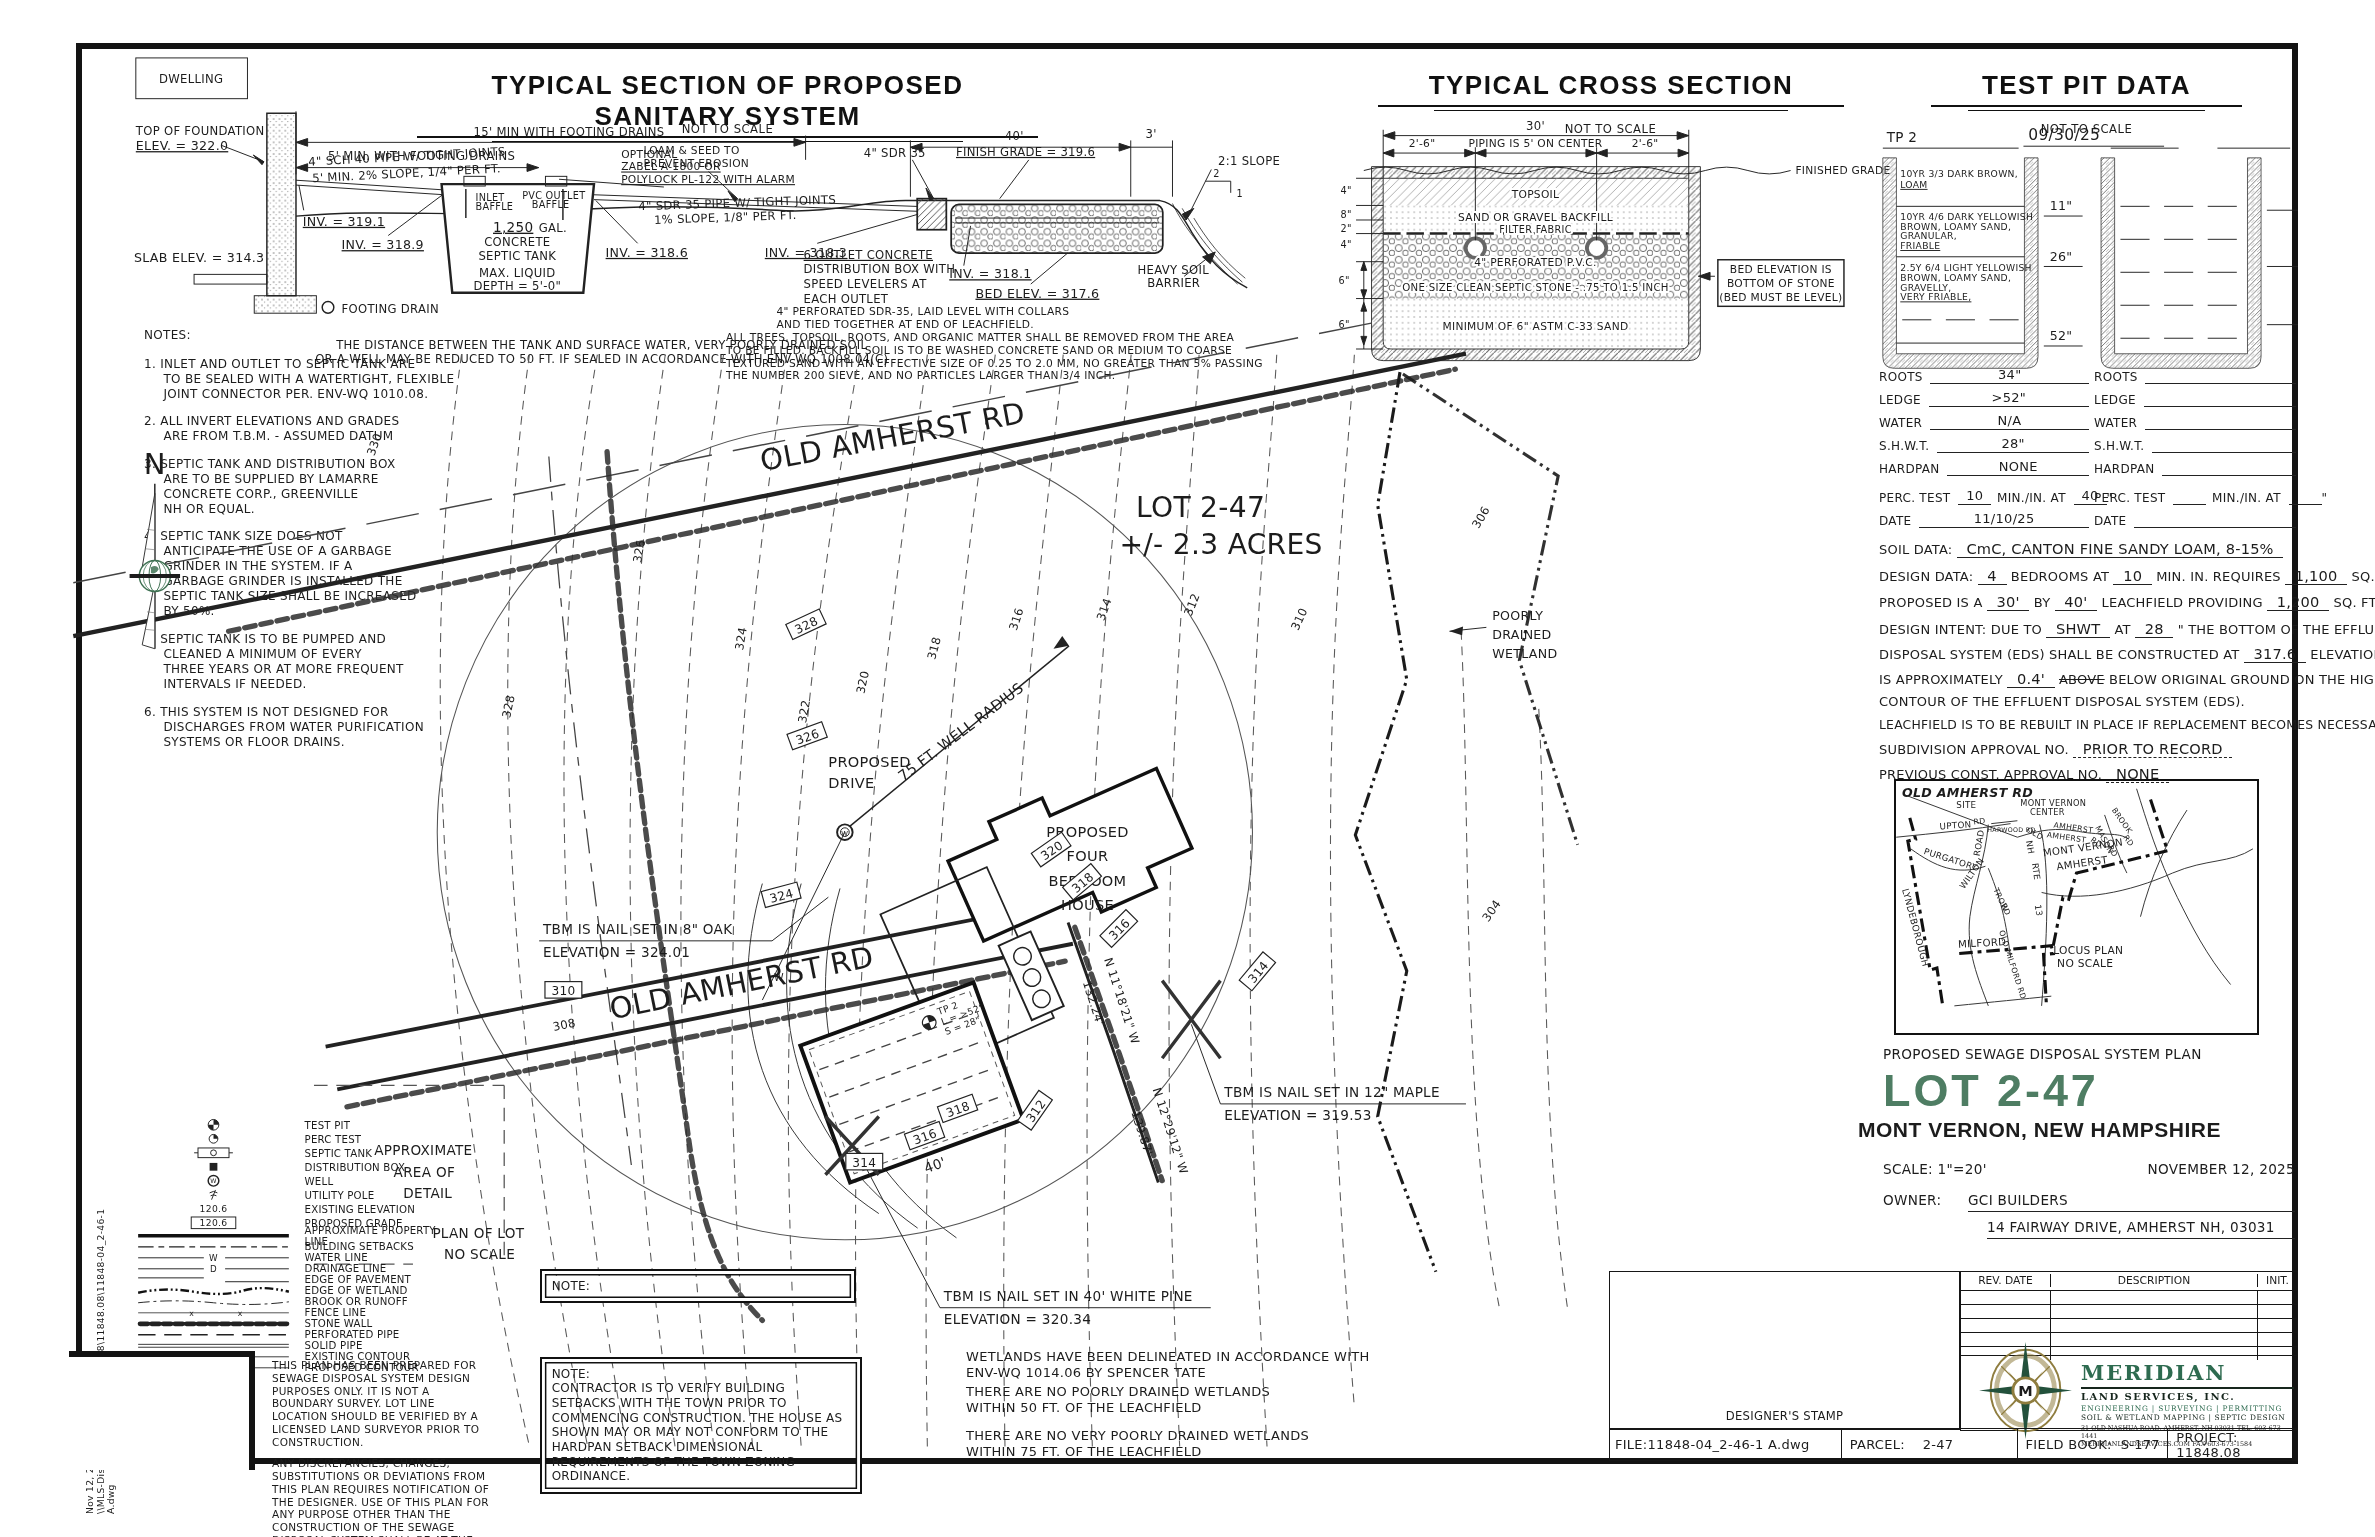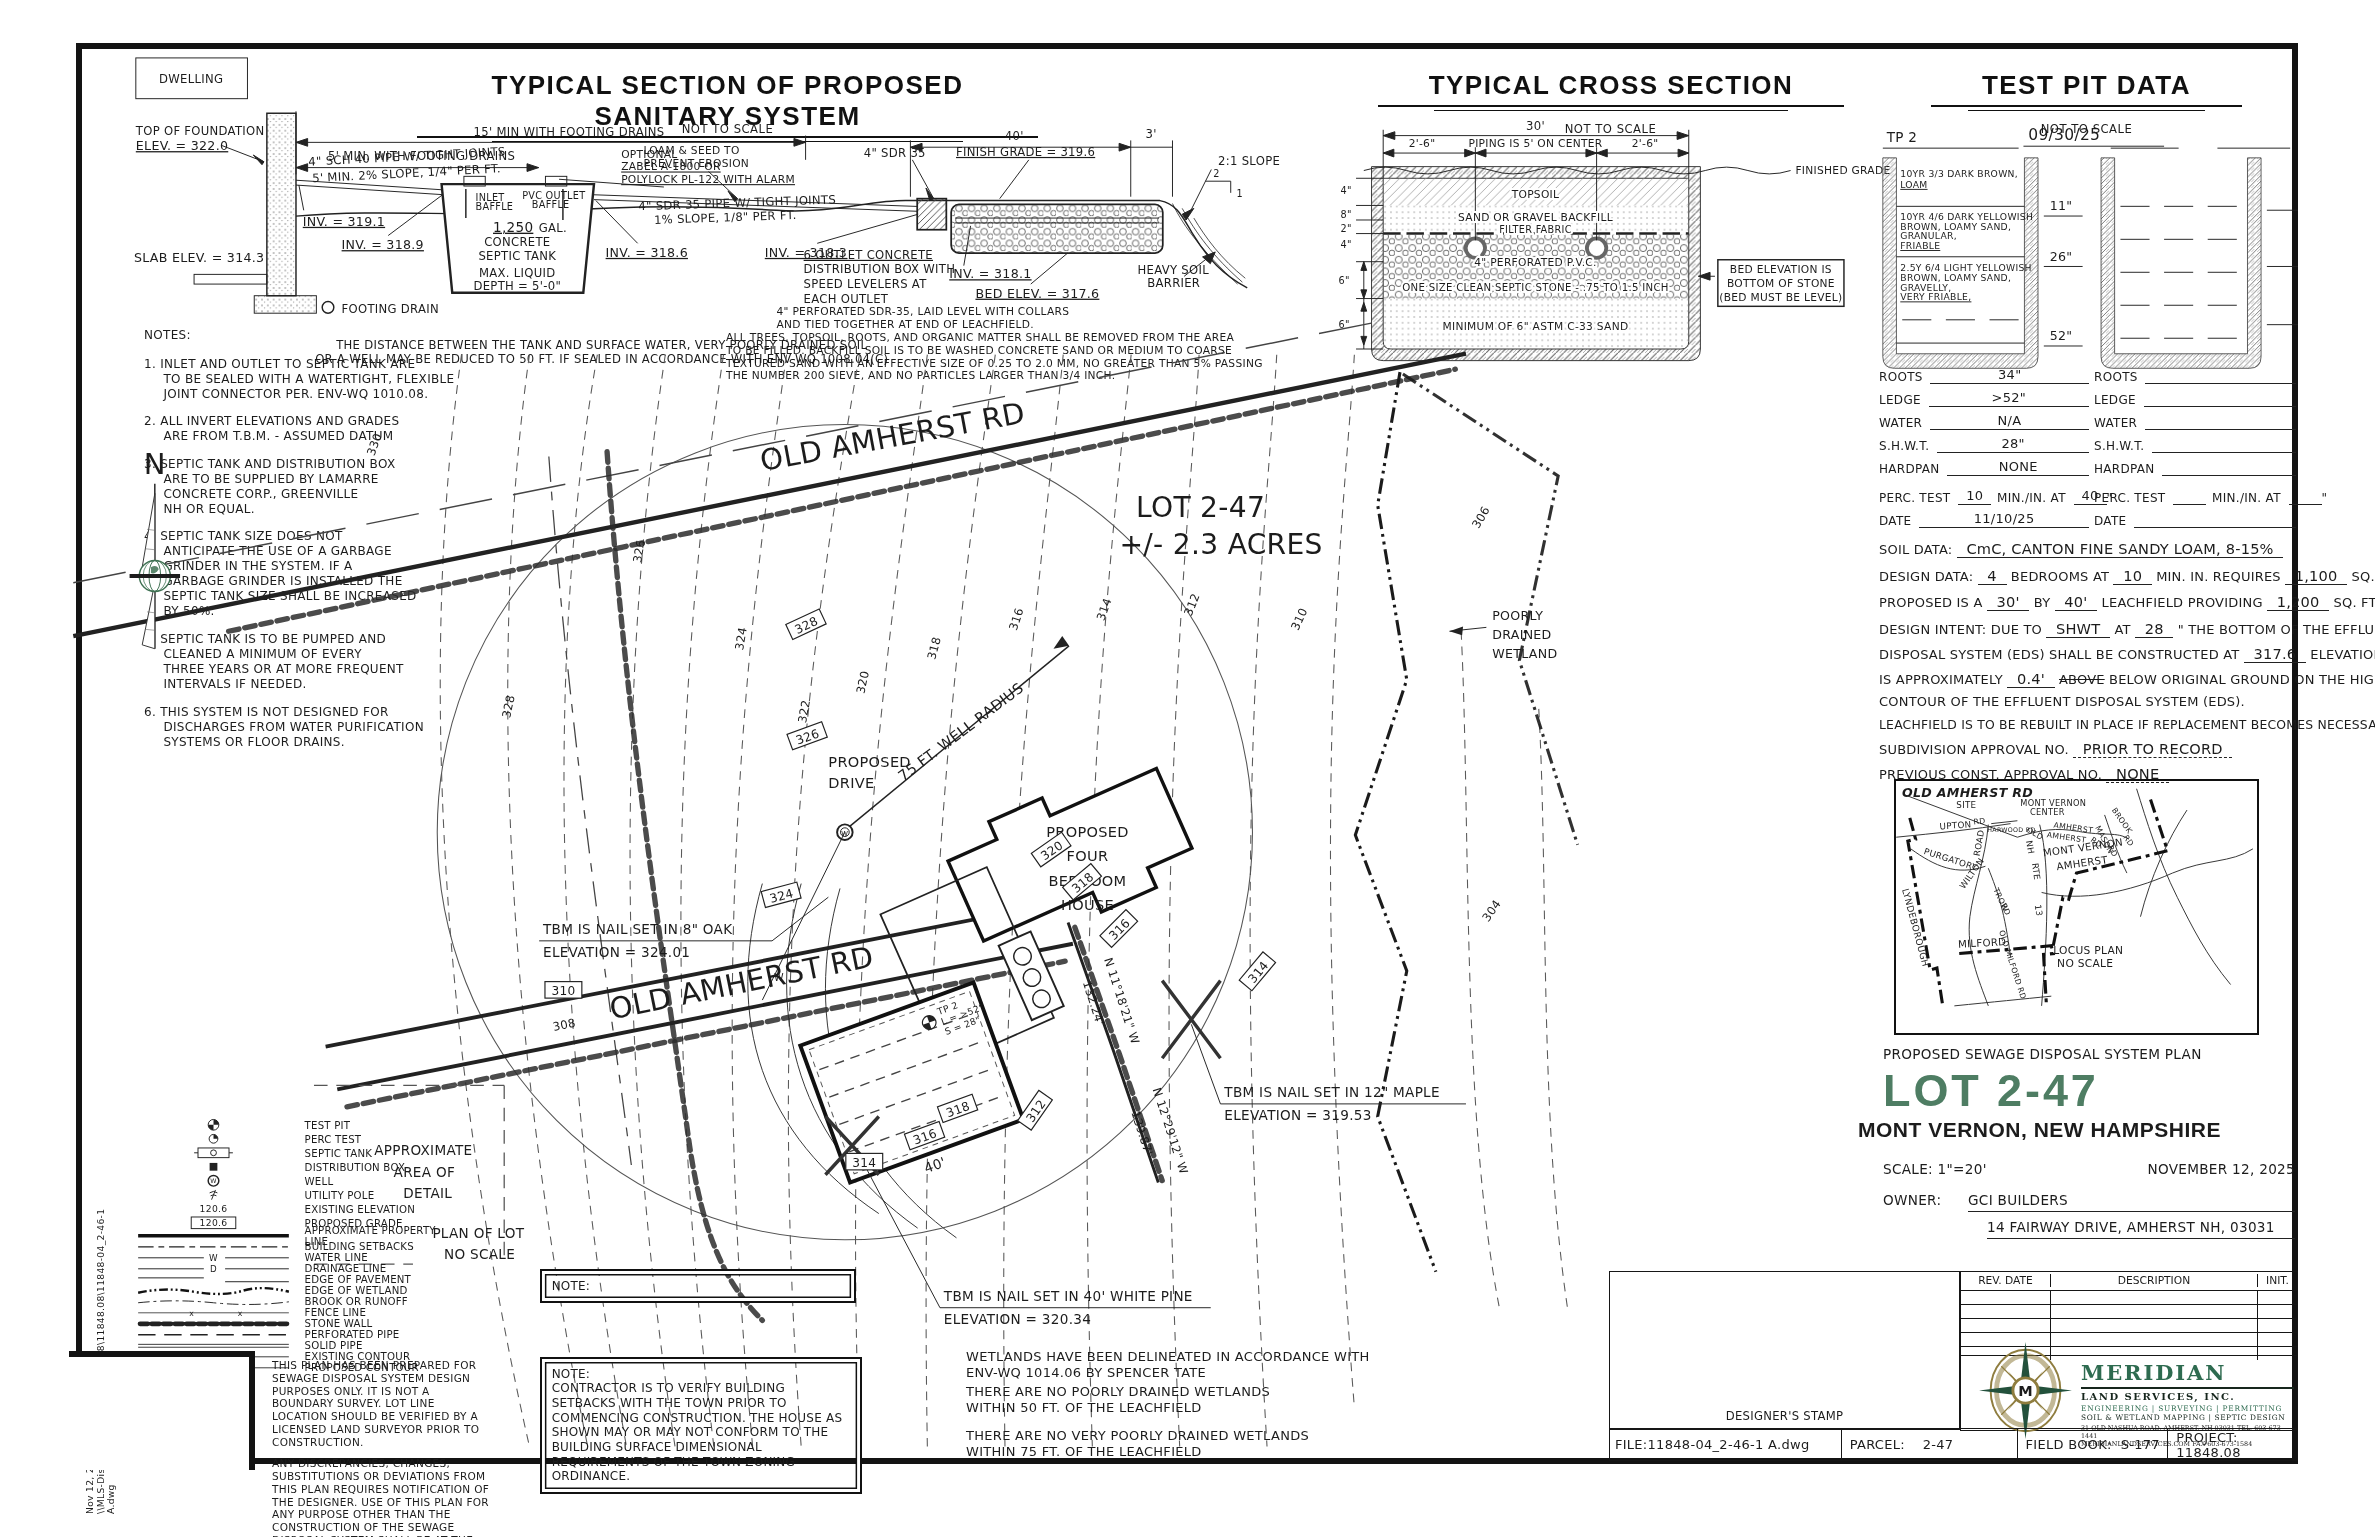--- a/index.html
+++ b/index.html
@@ -1035,21 +1035,21 @@
 <div class="x cad" style="left:272px;top:1359px;width:221px;font-size:10.5px;line-height:1.22;z-index:6">
   <div style="margin-bottom:8.7px">THIS PLAN HAS BEEN PREPARED FOR SEWAGE DISPOSAL SYSTEM DESIGN PURPOSES ONLY. IT IS NOT A BOUNDARY SURVEY. LOT LINE LOCATION SHOULD BE VERIFIED BY A LICENSED LAND SURVEYOR PRIOR TO CONSTRUCTION.</div>
   <div>ANY DISCREPANCIES, CHANGES, SUBSTITUTIONS OR DEVIATIONS FROM THIS PLAN REQUIRES NOTIFICATION OF THE DESIGNER. USE OF THIS PLAN FOR ANY PURPOSE OTHER THAN THE CONSTRUCTION OF THE SEWAGE DISPOSAL SYSTEM SHALL BE AT THE USERS RISK.</div>
 </div>
 
 <div class="x nbox cad" style="left:540px;top:1269px;width:316px">
   <div>NOTE:</div>
 </div>
 <div class="x nbox cad" style="left:540px;top:1357px;width:322px">
   <div>NOTE:</div>
-  <div>CONTRACTOR IS TO VERIFY BUILDING SETBACKS WITH THE TOWN PRIOR TO COMMENCING CONSTRUCTION. THE HOUSE AS SHOWN MAY OR MAY NOT CONFORM TO THE BUILDING SURFACE DIMENSIONAL REQUIREMENTS OF THE TOWN ZONING ORDINANCE.</div>
+  <div>CONTRACTOR IS TO VERIFY BUILDING SETBACKS WITH THE TOWN PRIOR TO COMMENCING CONSTRUCTION. THE HOUSE AS SHOWN MAY OR MAY NOT CONFORM TO THE HARDPAN SETBACK DIMENSIONAL REQUIREMENTS OF THE TOWN ZONING ORDINANCE.</div>
 </div>
 
 <div class="x cad" style="left:966px;top:1349px;width:446px;font-size:13px;line-height:1.2">
   <div style="margin-bottom:4px">
     <div>WETLANDS HAVE BEEN DELINEATED IN ACCORDANCE WITH</div>
     <div>ENV-WQ 1014.06 BY SPENCER TATE</div>
   </div>
   <div style="margin-bottom:12.6px">
     <div>THERE ARE NO POORLY DRAINED WETLANDS</div>
     <div>WITHIN 50 FT. OF THE LEACHFIELD</div>

